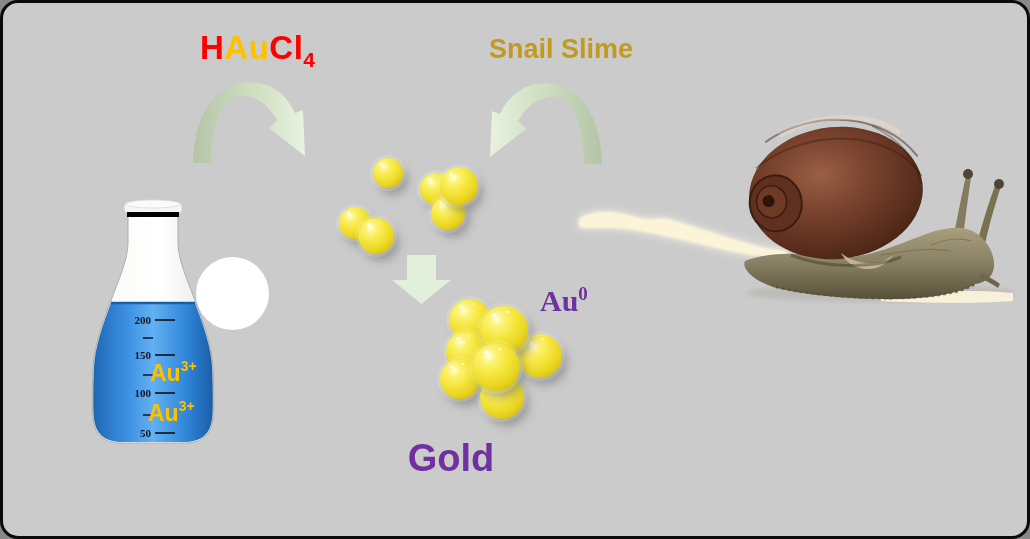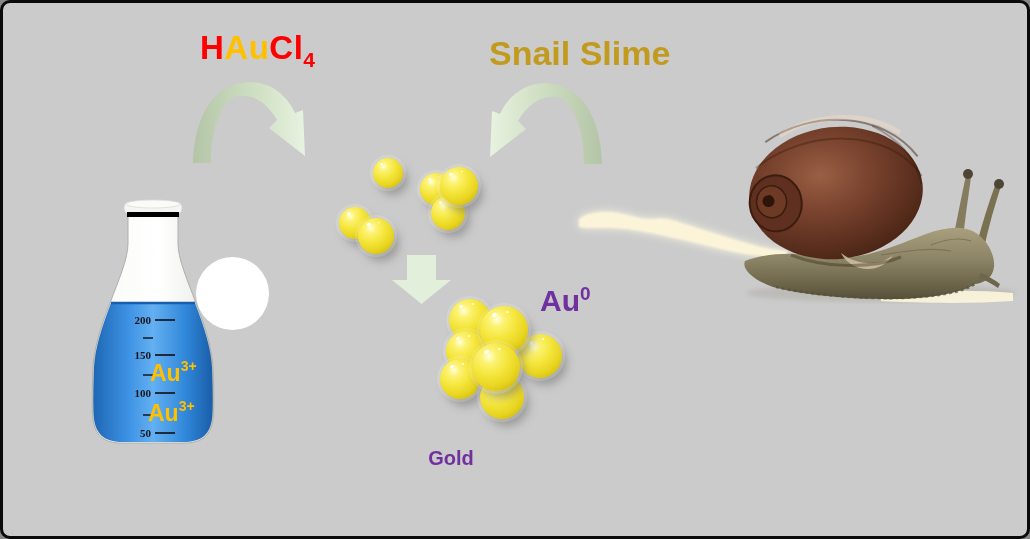--- a/index.html
+++ b/index.html
@@ -1,32 +1,32 @@
 <!DOCTYPE html>
 <html><head>
 <meta charset="utf-8">
 <style>
   html,body{margin:0;padding:0;background:#888;}
   .frame{
     position:relative;width:1030px;height:539px;box-sizing:border-box;
-    background:#cbcbcb;border:3px solid #0a0a0a;border-radius:10px;overflow:hidden;
+    background:#cbcbcb;border:3px solid #0a0a0a;border-radius:18px;overflow:hidden;
     font-family:"Liberation Sans",sans-serif;
   }
   .abs{position:absolute;}
 
   
   .reagent-label{left:197px;top:26px;font-size:33px;font-weight:bold;letter-spacing:0.5px;}
   .reagent-label .red{color:#fe0000;}
   .reagent-label .goldtext{color:#ffc000;}
   .reagent-label sub{font-size:21px;}
-  .slime-label{left:486px;top:31px;font-size:34px;font-weight:bold;color:#c29a1e;}
-  .au0-label{left:537px;top:280px;font-size:30px;font-weight:bold;color:#7030a0;}
+  .slime-label{left:486px;top:31px;font-size:27px;font-weight:bold;color:#c29a1e;}
+  .au0-label{left:537px;top:280px;font-size:30px;font-weight:bold;color:#7030a0;font-family:Liberation Serif, serif;}
   .au0-label sup{font-size:19px;}
   .product-label{left:323px;top:437px;width:250px;text-align:center;
-    font-size:20px;line-height:37px;font-weight:bold;color:#7030a0;}
+    font-size:38px;line-height:37px;font-weight:bold;color:#7030a0;}
 
   
   .sphere{
     position:absolute;border-radius:50%;
     background:radial-gradient(circle at 35% 28%, #ffffd9 0%, #fcf273 16%, #f5e63d 40%, #e8d41f 66%, #cdb80e 86%, #bfab08 100%);
     box-shadow:0 0 0 3px rgba(255,255,240,0.18), 5px 7px 9px rgba(108,108,108,0.5);
   }
   .sphere::before{
     content:"";position:absolute;left:24%;top:15%;width:10%;height:8%;
     background:rgba(255,255,255,0.9);border-radius:50%;transform:rotate(-20deg);

